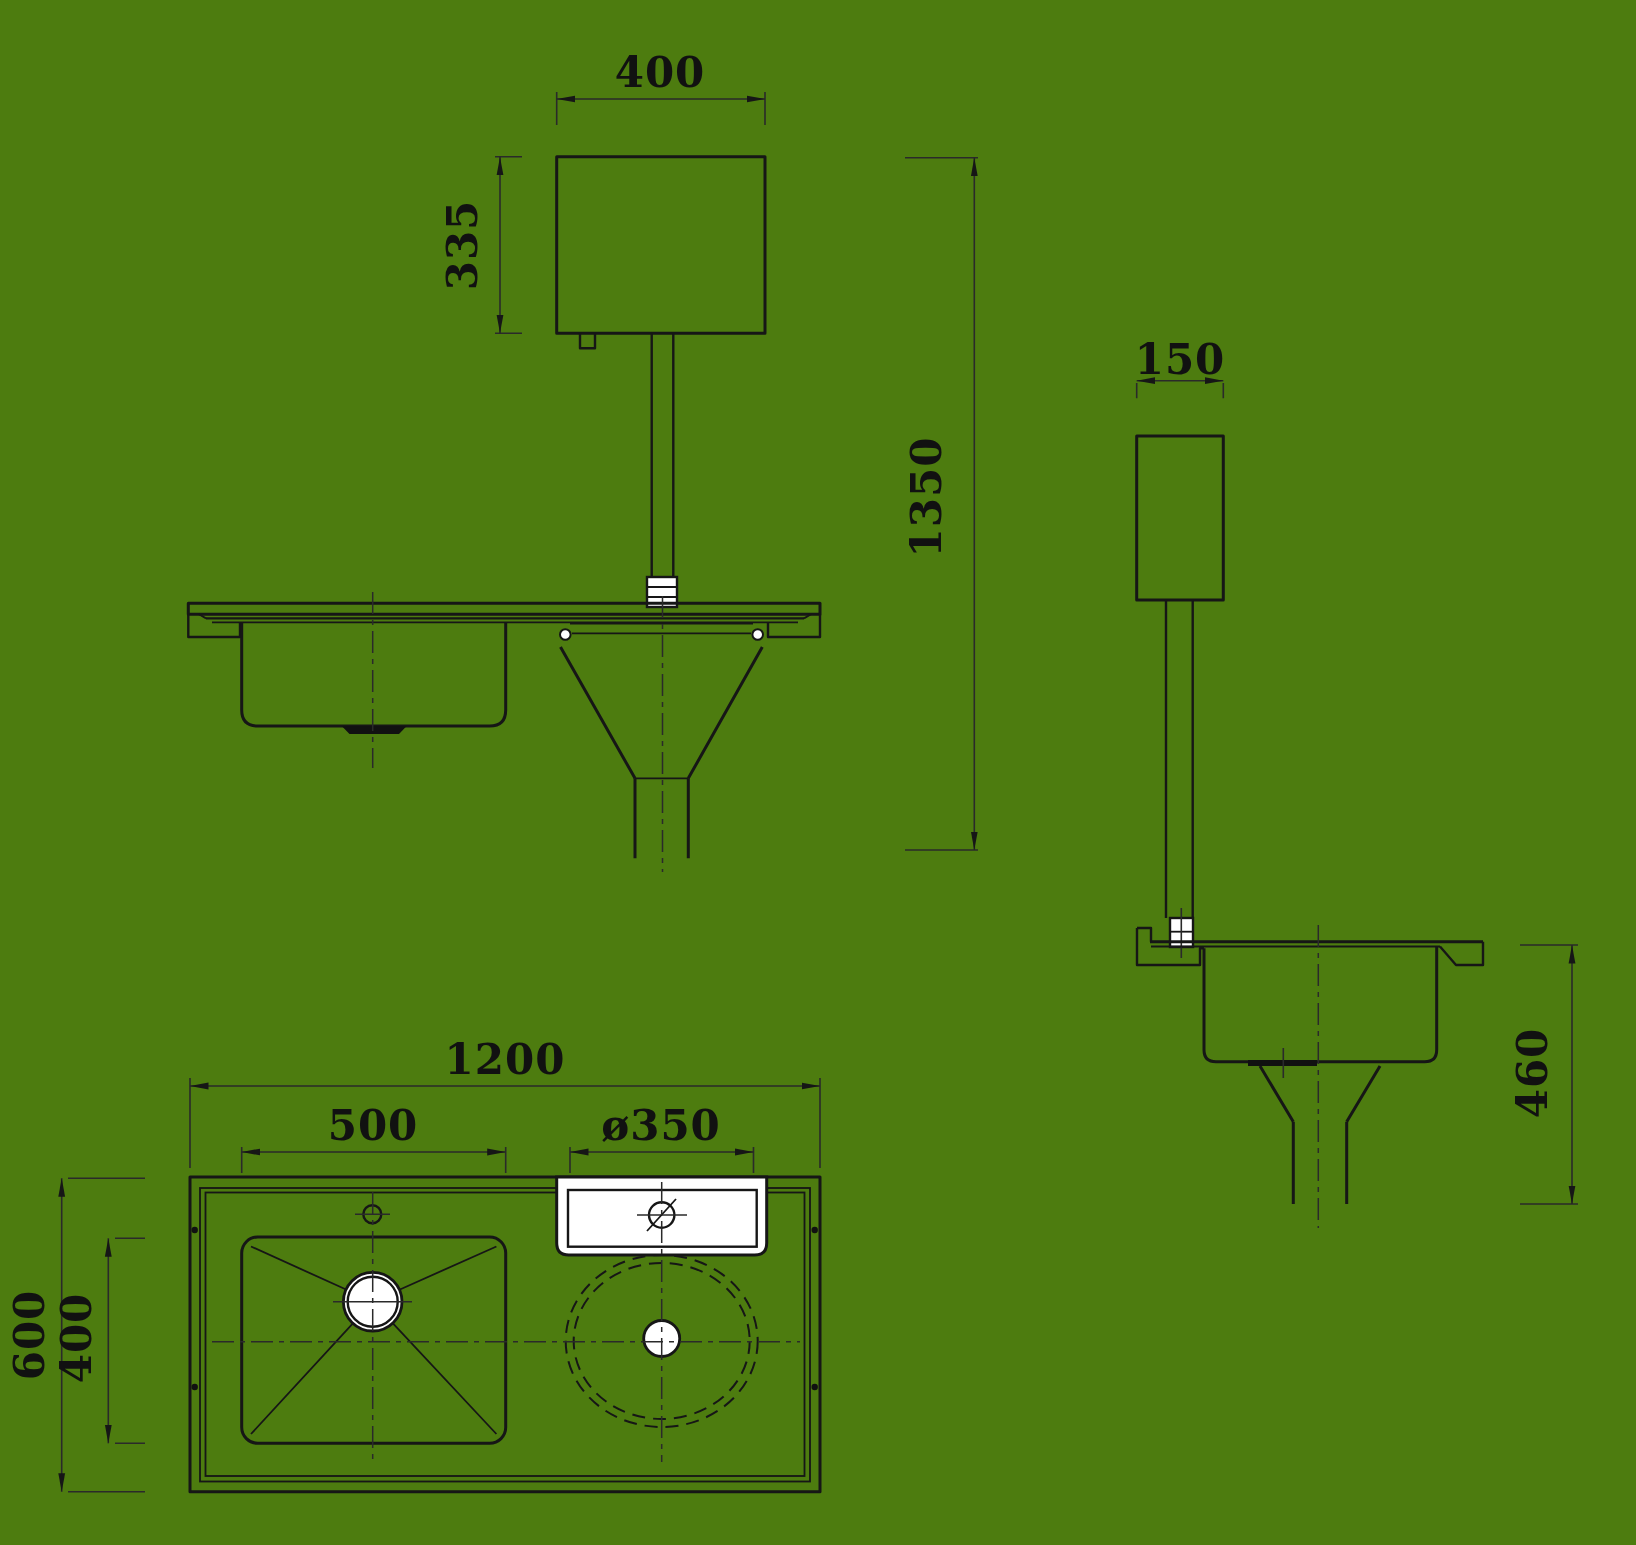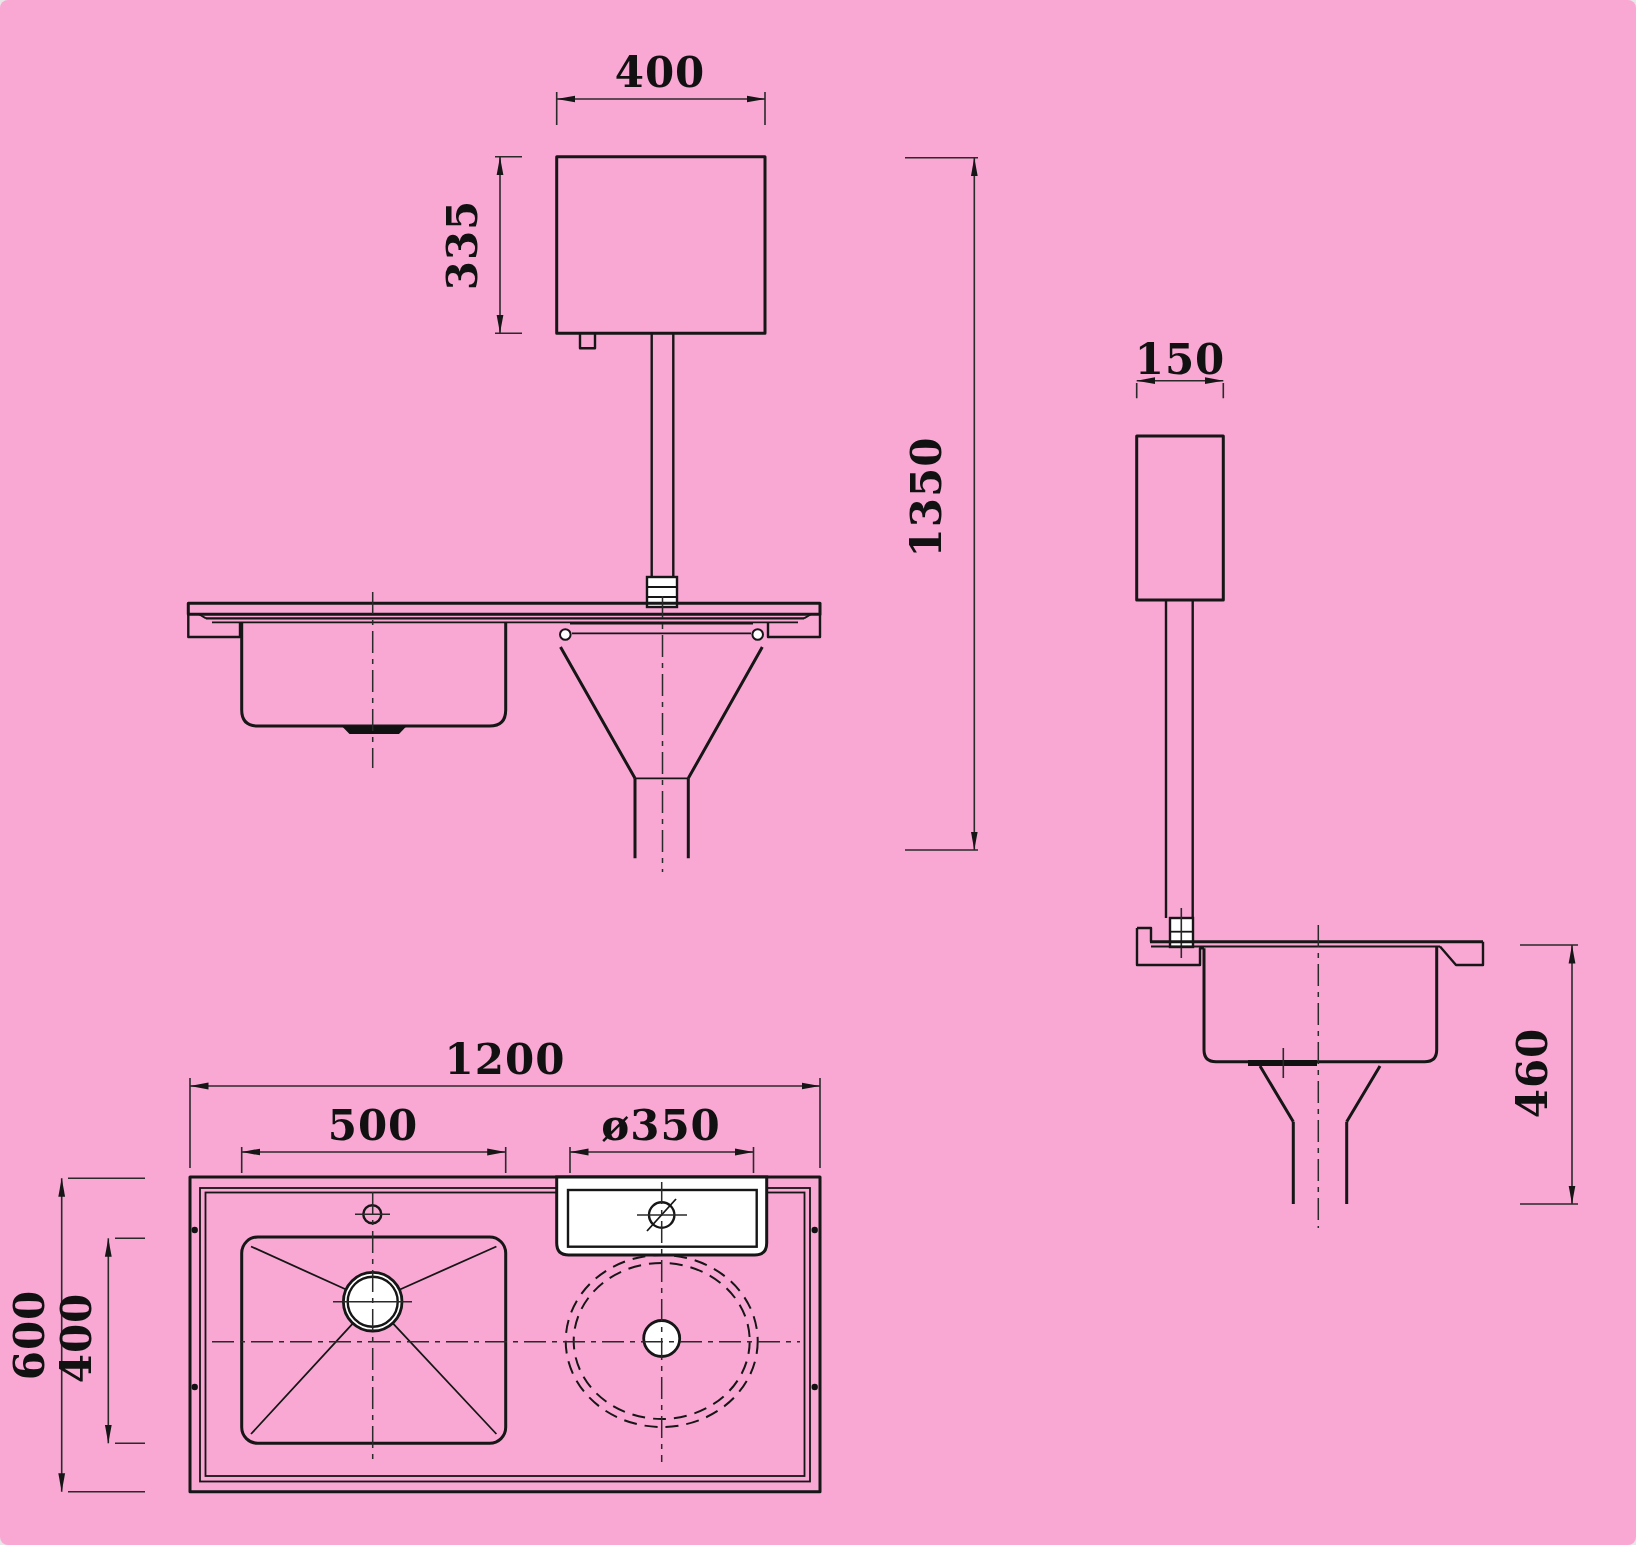--- a/index.html
+++ b/index.html
@@ -4,24 +4,23 @@
 <style>
   html,body{
     margin:0;
     padding:0;
     background:#e8e8e8;
     font-family:"DejaVu Serif", serif;
   }
   .sheet{
     width:1636px;
     height:1545px;
-    background:#f9a8d4;
+    background:#4d7c0f;
     position:relative;
     margin:0 auto;
-    border-radius:8px;
   }
   svg{display:block}
   .outline{fill:none;stroke:#161616;stroke-width:3;stroke-linejoin:round;stroke-linecap:butt}
   .med{fill:none;stroke:#161616;stroke-width:2.4;stroke-linejoin:round}
   .thin{fill:none;stroke:#161616;stroke-width:1.8}
   .dim{fill:none;stroke:#2a2a2a;stroke-width:1.6}
   .cl{fill:none;stroke:#2a2a2a;stroke-width:1.5;stroke-dasharray:22 6 5 6}
   .hidden-line{fill:none;stroke:#161616;stroke-width:2;stroke-dasharray:13 8}
   .solidfill{fill:#111111;stroke:none}
   .whitefill{fill:#ffffff;stroke:#161616}

